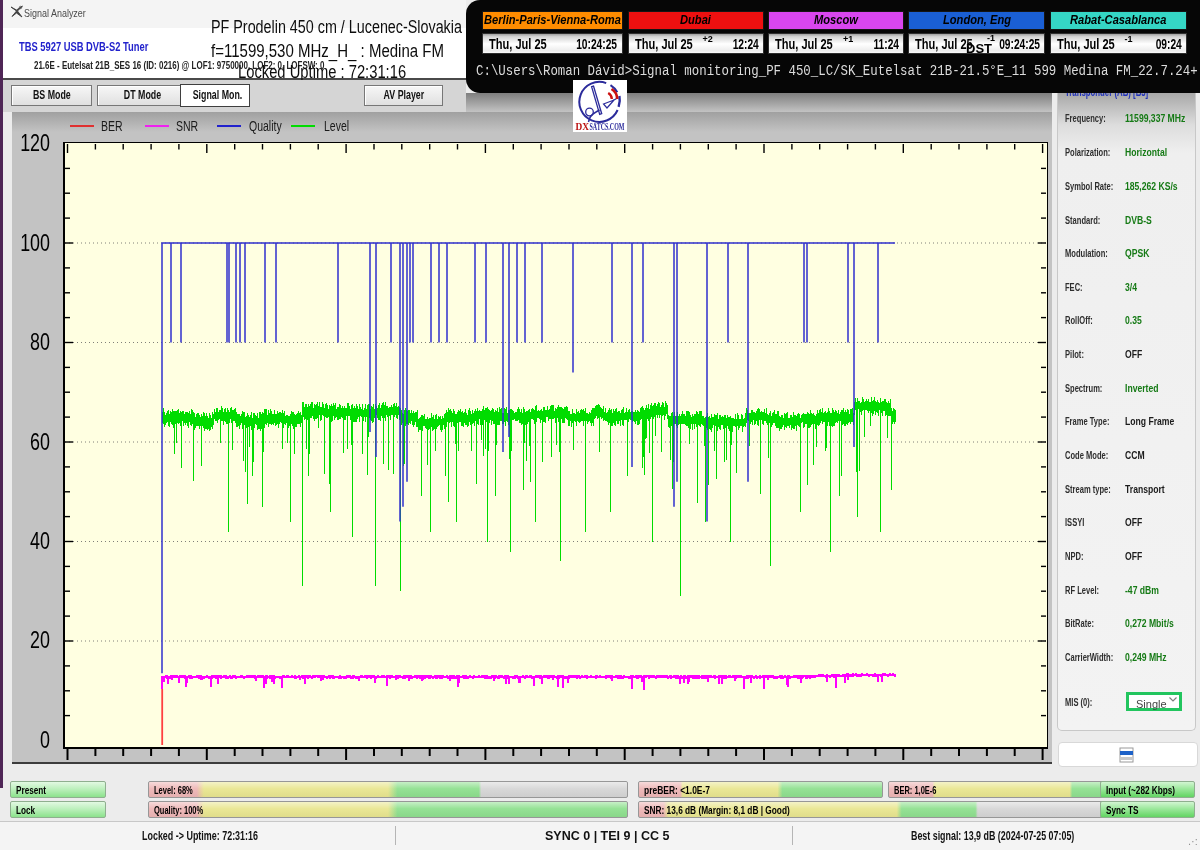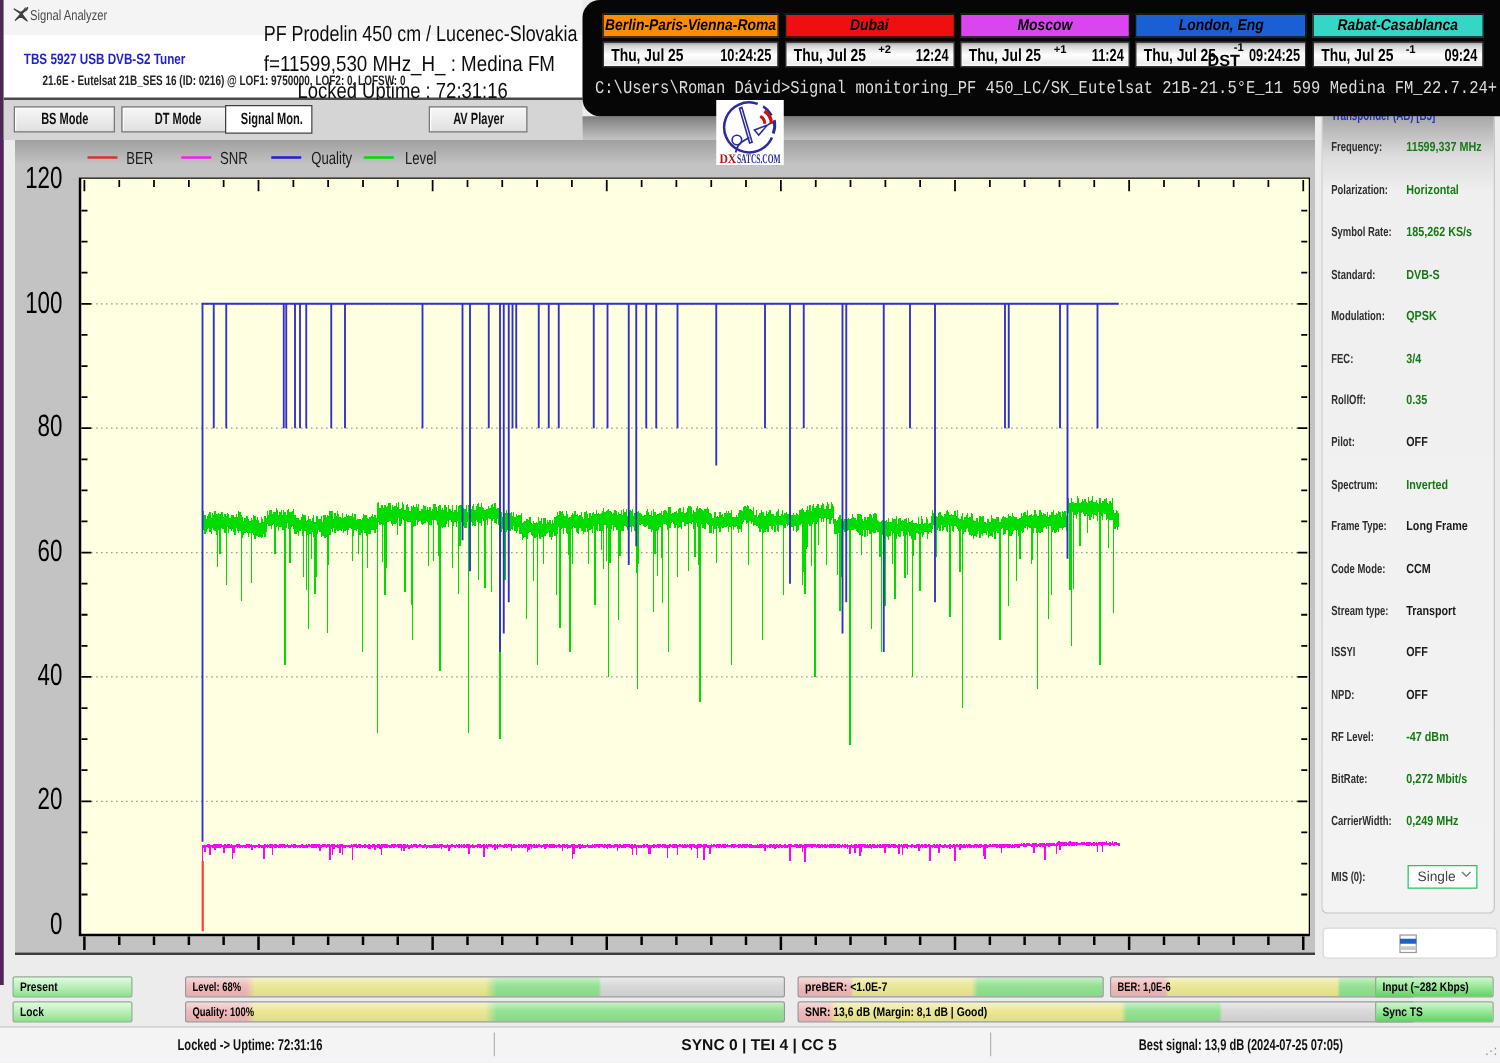--- a/index.html
+++ b/index.html
@@ -30,21 +30,21 @@
 #plot { left:62.5px; top:142px; width:985px; height:606.5px; background:#ffffe1; border-style:solid; border-color:#000; border-width:1.5px 1.5px 2.5px 2.5px; }
 #plotin { left:65px; top:143.5px; width:981px; height:603px; }
 .ylab { position:absolute; width:48px; text-align:right; font-size:24.5px; color:#000; transform:scaleX(0.73); transform-origin:right center; line-height:24px;}
 .leg { position:absolute; top:117.5px; font-size:14px; color:#1a1a1a; transform:scaleX(0.75); transform-origin:left; white-space:pre;}
 .legline { position:absolute; top:124.5px; width:24px; height:2px; }
 #rpanel { left:1057px; top:93px; width:139px; height:638px; background:linear-gradient(#a8a8a8 0px,#dddddd 32px,#efefef 60px,#f3f3f3); border:1px solid #c8c8c8; border-top:none; border-radius:0 0 5px 5px;}
 .rlab { position:absolute; left:1065px; font-size:10.5px; font-weight:bold; color:#2e2e2e; transform:scaleX(0.72); transform-origin:left; white-space:pre;}
 .rval { position:absolute; left:1125px; font-size:10.5px; font-weight:bold; color:#157a15; transform:scaleX(0.82); transform-origin:left; white-space:pre;}
 .rblk { color:#1b1b1b !important; }
 #transp { left:1065px; top:85px; font-size:12px; font-weight:bold; color:#2233bb; transform:scaleX(0.65); transform-origin:left; white-space:pre;}
-#mis { left:1126px; top:692px; width:56px; height:19px; background:#fff; border:1px solid #22c55e; font-size:11px; color:#444; padding:3px 0 0 7px;}
+#mis { left:1126px; top:692px; width:56px; height:19px; background:#fff; border:3px solid #22c55e; font-size:11px; color:#444; padding:3px 0 0 7px;}
 #misv { position:absolute; left:1169px; top:697px; width:8px; height:5px;}
 #btnbox { left:1058px; top:742px; width:140px; height:25px; background:#fff; border:1px solid #d8d8d8; border-radius:4px;}
 .gbtn { position:absolute; height:17px; background:linear-gradient(#e2f9e2,#b9efb9 50%,#8ce28c); border:1px solid #8faf8f; border-radius:2px; font-size:10px; font-weight:bold; color:#000; padding-top:2.5px; white-space:nowrap; overflow:hidden;}
 .gbtn span { display:inline-block; margin-left:5px; transform:scaleX(0.82); transform-origin:left; white-space:pre;}
 .bar { position:absolute; height:17px; border:1px solid #979797; border-radius:2px; font-size:10px; font-weight:bold; color:#000; overflow:hidden;margin-left:36px;}
 .bar span { position:absolute; left:5px; top:2.5px; transform-origin:left; white-space:pre; }
 .bar .gloss { position:absolute; left:0; top:0; width:100%; height:100%; background:linear-gradient(rgba(255,255,255,0.5),rgba(255,255,255,0.05) 45%,rgba(0,0,0,0.04)); }
 #statusbar { left:0; top:821px; width:1200px; height:29px; background:#f4f4f4; border-top:1px solid #c8c8c8;}
 .sbtxt { position:absolute; top:829px; font-size:12.5px; font-weight:bold; color:#111; transform-origin:left; white-space:pre;}
 .sbsep { position:absolute; top:826px; width:1px; height:19px; background:#b5b5b5; }
@@ -62,21 +62,21 @@
 <div class="abs" id="tbs">TBS 5927 USB DVB-S2 Tuner</div>
 <div class="abs" id="eutel">21.6E - Eutelsat 21B_SES 16 (ID: 0216) @ LOF1: 9750000, LOF2: 0, LOFSW: 0</div>
 <div class="abs bigtxt" style="left:211px;top:17px;transform:scaleX(0.819);">PF Prodelin 450 cm / Lucenec-Slovakia</div>
 <div class="abs bigtxt" style="left:211px;top:40.5px;transform:scaleX(0.858);">f=11599,530 MHz_H_ : Medina FM</div>
 <div class="abs bigtxt" style="left:238px;top:62px;transform:scaleX(0.843);">Locked Uptime : 72:31:16</div>
 <div class="abs" id="tabstrip"></div>
 <div class="tabbtn" style="left:11px;width:81px;"><span>BS Mode</span></div>
 <div class="tabbtn" style="left:97px;width:90px;"><span>DT Mode</span></div>
 <div class="tabbtn tabact" style="left:180px;width:70px;"><span>Signal Mon.</span></div>
 <div class="tabbtn" style="left:267px;width:80px;margin-top:28px;"><span>TSA (OK)</span></div>
-<div class="tabbtn" style="left:343px;width:79px;"><span>AV Player</span></div>
+<div class="tabbtn" style="left:364px;width:79px;"><span>AV Player</span></div>
 <div class="abs" id="graddy"></div>
 <div class="abs" id="panel"></div>
 <div class="legline" style="left:70px;background:#e03030;"></div>
 <div class="leg" style="left:101px;">BER</div>
 <div class="legline" style="left:145px;background:#f020f0;"></div>
 <div class="leg" style="left:176px;">SNR</div>
 <div class="legline" style="left:217px;background:#2121cd;"></div>
 <div class="leg" style="left:249px;">Quality</div>
 <div class="legline" style="left:291px;background:#00dc00;"></div>
 <div class="leg" style="left:324px;">Level</div>
@@ -336,17 +336,17 @@
     <span style="transform:scaleX(0.75);">BER: 1,0E-6</span>
   </div>
 <div class="bar" style="left:602px;top:801px;width:493px;background:linear-gradient(90deg,#eeb6b6 0.0%, #eeb6b6 5.0%,#e9e690 6.0%, #e9e690 52.5%,#8fe08f 53.5%, #8fe08f 68.5%,#d6d6d6 69.0%, #d6d6d6 100.0%);">
     <div class="gloss"></div>
     <span style="transform:scaleX(0.83);">SNR: 13,6 dB (Margin: 8,1 dB | Good)</span>
   </div>
 <div class="gbtn" style="left:1100px;top:781px;width:95px;background:linear-gradient(#d2f5d2,#9ce89c 45%,#62d462);"><span>Input (~282 Kbps)</span></div>
 <div class="gbtn" style="left:1100px;top:801px;width:95px;background:linear-gradient(#d2f5d2,#9ce89c 45%,#62d462);"><span>Sync TS</span></div>
 <div class="abs" id="statusbar"></div>
 <div class="sbtxt" style="left:142px;transform:scaleX(0.715);">Locked -&gt; Uptime: 72:31:16</div>
-<div class="sbtxt" style="left:545px;">SYNC 0 | TEI 4 | CC 5</div>
+<div class="sbtxt" style="left:545px;">SYNC 0 | TEI 9 | CC 5</div>
 <div class="sbtxt" style="left:911px;transform:scaleX(0.71);">Best signal: 13,9 dB (2024-07-25 07:05)</div>
 <div class="sbsep" style="left:395px"></div>
 <div class="sbsep" style="left:792px"></div>
 <div class="abs" style="left:1188px;top:835px;color:#909090;font-size:11px;">.·:</div>
 
 </body></html>

